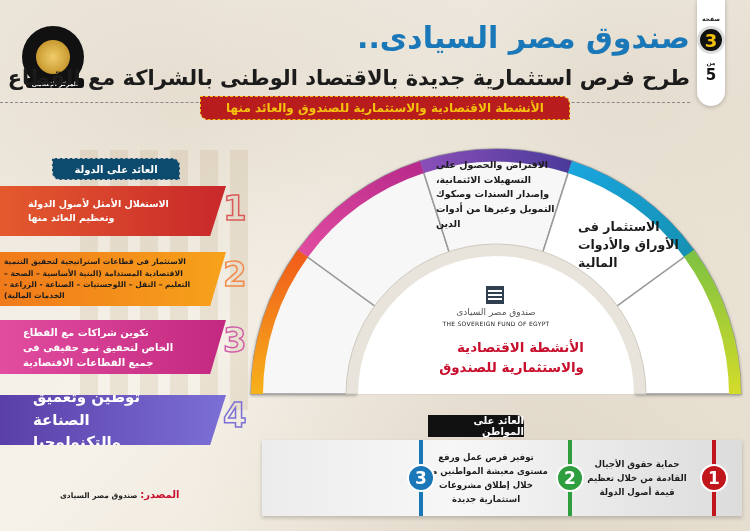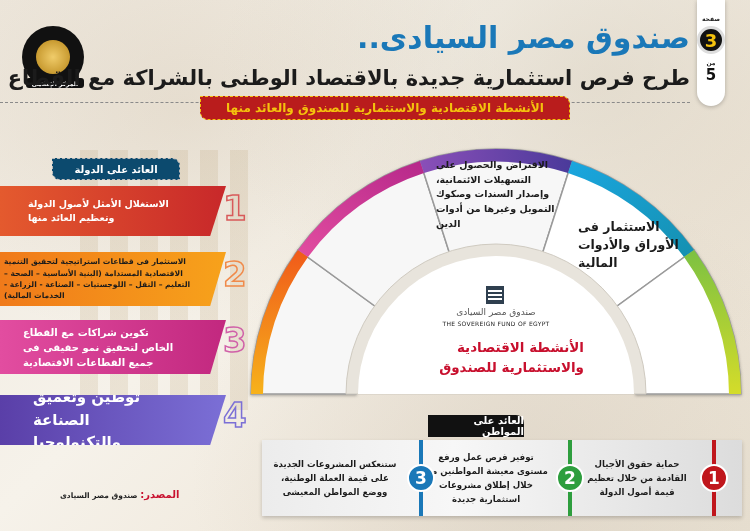--- a/index.html
+++ b/index.html
@@ -250,23 +250,20 @@
   </div>
   <div class="citizen-line" style="left:450px; background:#c0161c;"></div>
   <div class="citizen-badge" style="left:438px; background:#c0161c;">1</div>
 
   <div class="citizen-item" style="left:160px; width:128px;">
     <span>توفير فرص عمل ورفع مستوى معيشة المواطنين من خلال إطلاق مشروعات استثمارية جديدة</span>
   </div>
   <div class="citizen-line" style="left:306px; background:#2e9e3e;"></div>
   <div class="citizen-badge" style="left:294px; background:#2e9e3e;">2</div>
 
-  <div class="citizen-item" style="left:8px; width:130px;">
-    <span>ستنعكس المشروعات الجديدة على قيمة العملة الوطنية، ووضع المواطن المعيشى</span>
-  </div>
   <div class="citizen-line" style="left:157px; background:#1a78b8;"></div>
   <div class="citizen-badge" style="left:145px; background:#1a78b8;">3</div>
 </div>
 
 <div class="source">
   <span class="k">المصدر:</span>
   <span>صندوق مصر السيادى</span>
 </div>
 
 </body></html>

